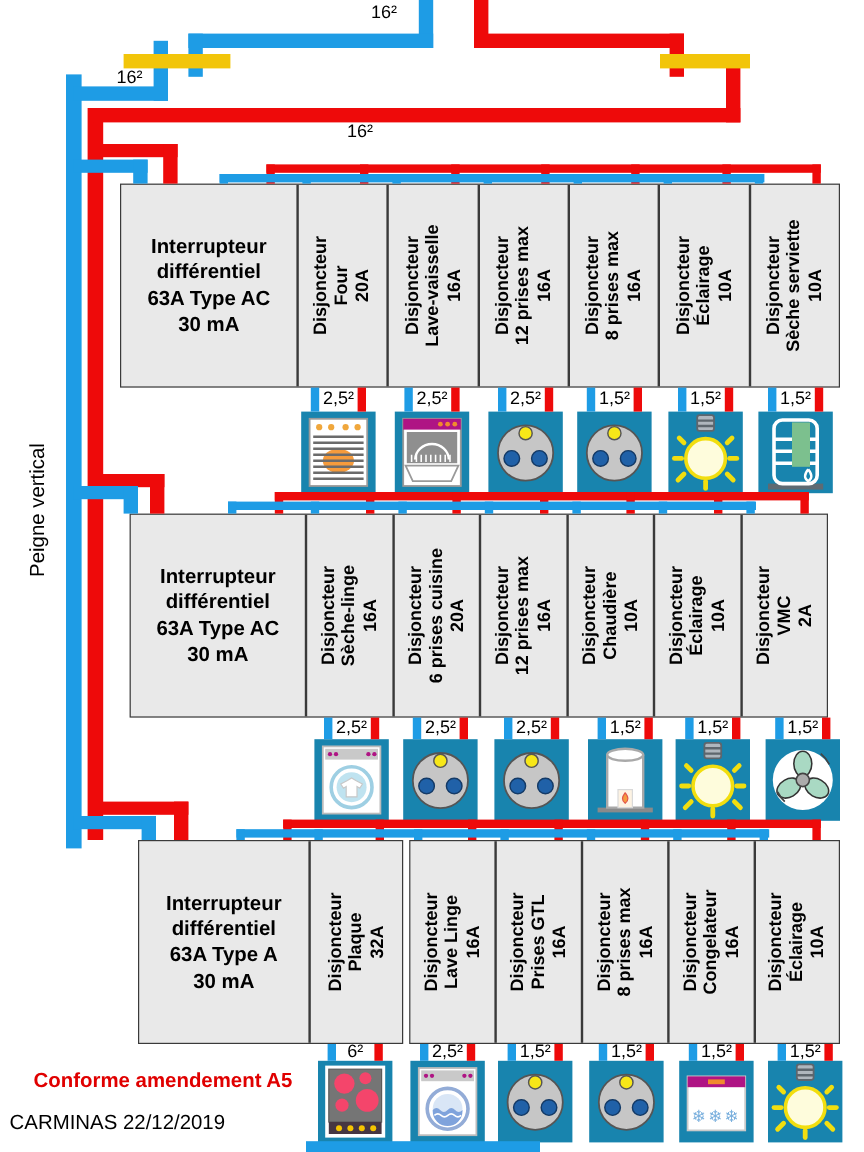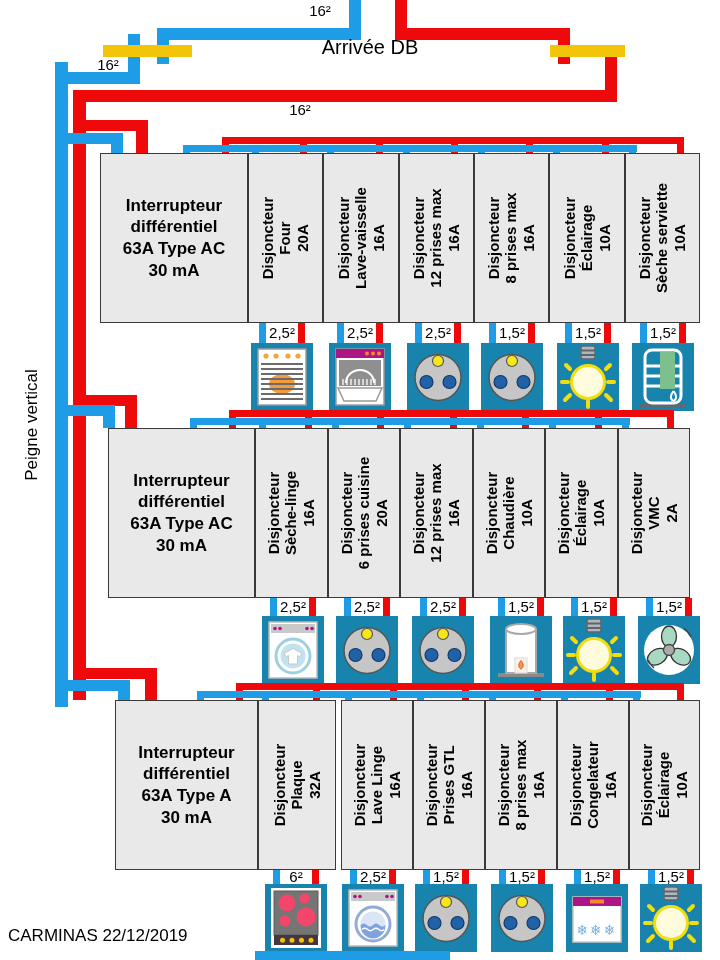--- a/index.html
+++ b/index.html
@@ -529,20 +529,20 @@
   <i class="w wr" style="left:462px;top:870px;width:7px;height:14px"></i>
   <i class="w wb" style="left:499px;top:870px;width:7px;height:14px"></i>
   <i class="w wr" style="left:538px;top:870px;width:7px;height:14px"></i>
   <i class="w wb" style="left:574px;top:870px;width:7px;height:14px"></i>
   <i class="w wr" style="left:613px;top:870px;width:7px;height:14px"></i>
   <i class="w wb" style="left:648px;top:870px;width:7px;height:14px"></i>
   <i class="w wr" style="left:687px;top:870px;width:7px;height:14px"></i>
 
   <i class="w wb" style="left:255px;top:951px;width:195px;height:9px"></i>
 
-  <div class="txt" style="left:280px;top:36px;width:180px;text-align:center;font-size:20px">Arrivée DB</div>
   <div class="txt" style="left:296px;top:2px;width:48px;text-align:center;font-size:15px">16²</div>
   <div class="txt" style="left:88px;top:56px;width:40px;text-align:center;font-size:15px">16²</div>
   <div class="txt" style="left:276px;top:101px;width:48px;text-align:center;font-size:15px">16²</div>
   <div class="txt" style="left:-47px;top:414px;width:160px;height:22px;text-align:center;font-size:17px;transform:rotate(-90deg)">Peigne vertical</div>
+  <div class="txt conform" style="left:28px;top:891px;font-size:17px">Conforme amendement A5</div>
   <div class="txt" style="left:8px;top:926px;font-size:17px">CARMINAS 22/12/2019</div>
 
 </div>
 
 </body></html>

